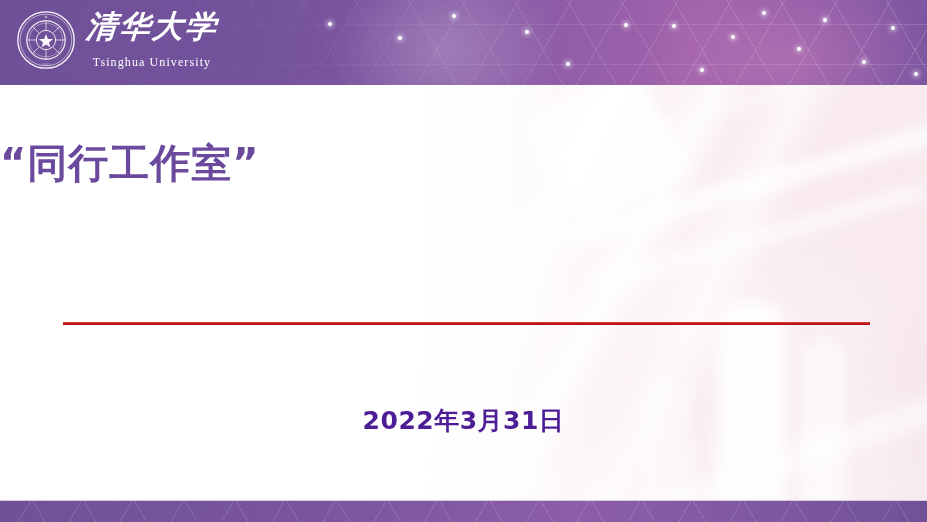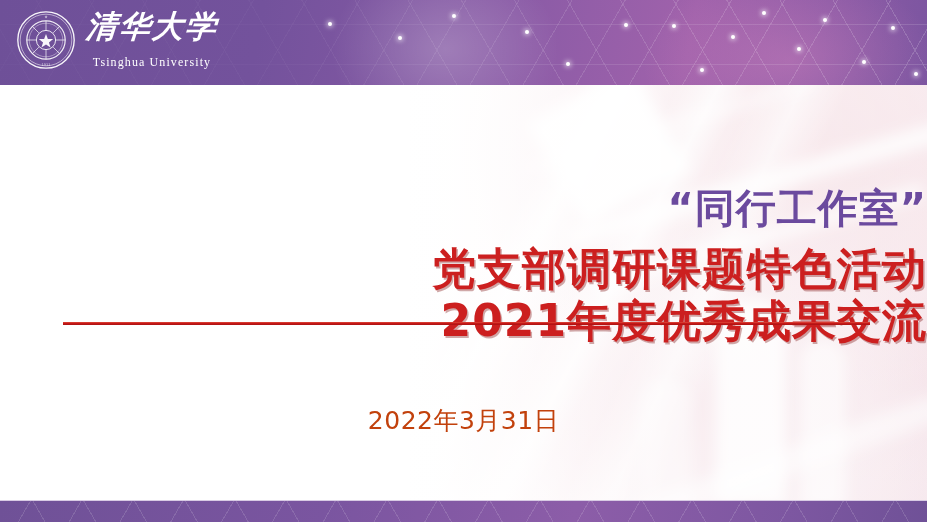--- a/index.html
+++ b/index.html
@@ -120,22 +120,21 @@
     letter-spacing: 1.1px;
     margin-top: 12px;
     white-space: nowrap;
   }
 
   
   .title-block {
     position: absolute;
     left: 0; top: 140px;
     width: 927px;
-    text-align: right;
-    margin-top: 45px;
+    text-align: left;
   }
   .title-sub {
     font-family: "DejaVu Sans", "Liberation Sans", sans-serif;
     font-size: 40px;
     font-weight: 700;
     color: #6b4a9e;
     letter-spacing: 1px;
     line-height: 1.15;
     white-space: nowrap;
   }
@@ -162,22 +161,22 @@
   }
 
   
   .date-line {
     position: absolute;
     left: 0; top: 404px;
     width: 927px;
     text-align: center;
     font-family: "DejaVu Sans", "Liberation Sans", sans-serif;
     font-size: 25px;
-    font-weight: 400;
-    color: #c2410c;
+    font-weight: 700;
+    color: #4c1d95;
     letter-spacing: 0.5px;
   }
 
   
   .footer-band {
     position: absolute;
     left: 0; top: 500px;
     width: 927px;
     height: 22px;
     overflow: hidden;
@@ -257,24 +256,20 @@
       </svg>
       <div class="logo-wordmark">
         <div class="logo-cn">清华大学</div>
         <div class="logo-en">Tsinghua University</div>
       </div>
     </div>
   </div>
 
   <div class="title-block">
     <div class="title-sub">“同行工作室”</div>
-    <div class="title-main">
-      <span>党支部调研课题特色活动</span>
-      <span class="line2">2021年度优秀成果交流</span>
-    </div>
   </div>
 
   <div class="red-rule"></div>
 
   <div class="date-line">2022年3月31日</div>
 
   <div class="footer-band">
     <div class="hex-layer"></div>
   </div>
 

